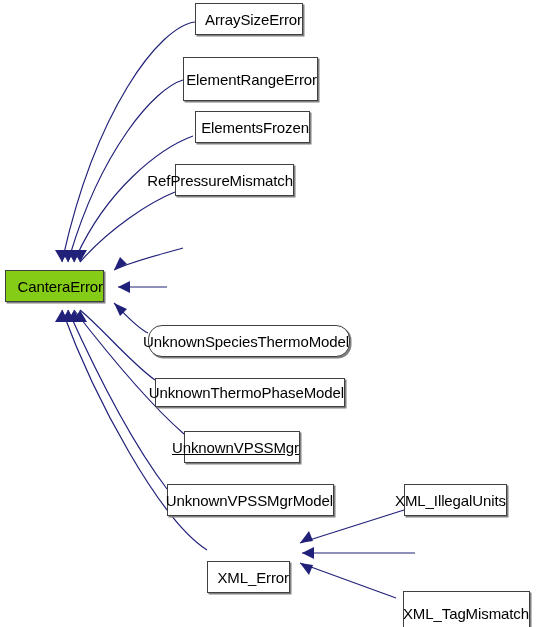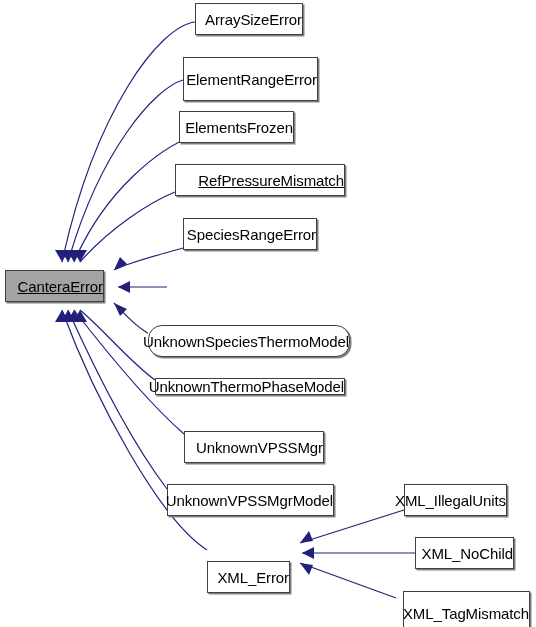--- a/index.html
+++ b/index.html
@@ -21,22 +21,21 @@
     line-height:1;
     display:flex;
     align-items:center;
     justify-content:flex-end;
     white-space:nowrap;
     box-shadow:1.5px 1.5px 0 0 #808080;
     letter-spacing:-0.1px;
     z-index:5;
   }
   .node.root{
-    background:#a3a3a3;
-    text-decoration:underline;
+    background:#84cc16;
   }
   .node-label{pointer-events:none;}
 </style>
 </head>
 <body>
 
 <div id="diagram">
   <svg id="edges" viewBox="0 0 536 627" xmlns="http://www.w3.org/2000/svg">
       <path d="M195,22 C160,26 95,110 62,262" fill="none" stroke="#21217a" stroke-width="1.2"></path>
       <path d="M183,80 C155,88 100,150 68,262" fill="none" stroke="#21217a" stroke-width="1.2"></path>
@@ -69,46 +68,40 @@
     </svg>
 <div class="node root" style="left: 5px; top: 270px; width: 99px; height: 32px;">
       <span class="node-label">CanteraError</span>
     </div>
     <div class="node" style="left: 195px; top: 3px; width: 108px; height: 32px;">
       <span class="node-label">ArraySizeError</span>
     </div>
     <div class="node" style="left: 183px; top: 57px; width: 135px; height: 44px;">
       <span class="node-label">ElementRangeError</span>
     </div>
-    <div class="node" style="left: 179px; top: 111px; width: 115px; height: 32px;">
+    <div class="node" style="left: 195px; top: 111px; width: 115px; height: 32px;">
       <span class="node-label">ElementsFrozen</span>
     </div>
-    <div class="node" style="left: 175px; top: 164px; width: 170px; height: 32px; text-decoration: underline;">
+    <div class="node" style="left: 175px; top: 164px; width: 119px; height: 32px;">
       <span class="node-label">RefPressureMismatch</span>
-    </div>
-    <div class="node" style="left: 183px; top: 218px; width: 134px; height: 32px;">
-      <span class="node-label">SpeciesRangeError</span>
     </div>
     <div class="node" style="left: 148px; top: 325px; width: 202px; height: 32px; border-radius: 14px;">
       <span class="node-label">UnknownSpeciesThermoModel</span>
     </div>
-    <div class="node" style="left: 155px; top: 378px; width: 190px; height: 17px;">
+    <div class="node" style="left: 155px; top: 378px; width: 190px; height: 29px;">
       <span class="node-label">UnknownThermoPhaseModel</span>
     </div>
-    <div class="node" style="left: 184px; top: 431px; width: 140px; height: 32px;">
+    <div class="node" style="left: 184px; top: 431px; width: 116px; height: 32px; text-decoration: underline;">
       <span class="node-label">UnknownVPSSMgr</span>
     </div>
     <div class="node" style="left: 167px; top: 484px; width: 167px; height: 32px;">
       <span class="node-label">UnknownVPSSMgrModel</span>
     </div>
     <div class="node" style="left: 207px; top: 537px; width: 83px; height: 32px; margin-top: 24px;">
       <span class="node-label">XML_Error</span>
     </div>
     <div class="node" style="left: 404px; top: 484px; width: 103px; height: 32px;">
       <span class="node-label">XML_IllegalUnits</span>
     </div>
-    <div class="node" style="left: 415px; top: 537px; width: 99px; height: 32px;">
-      <span class="node-label">XML_NoChild</span>
-    </div>
     <div class="node" style="left: 403px; top: 591px; width: 127px; height: 44px;">
       <span class="node-label">XML_TagMismatch</span>
     </div>
   </div>
 
 </body></html>

